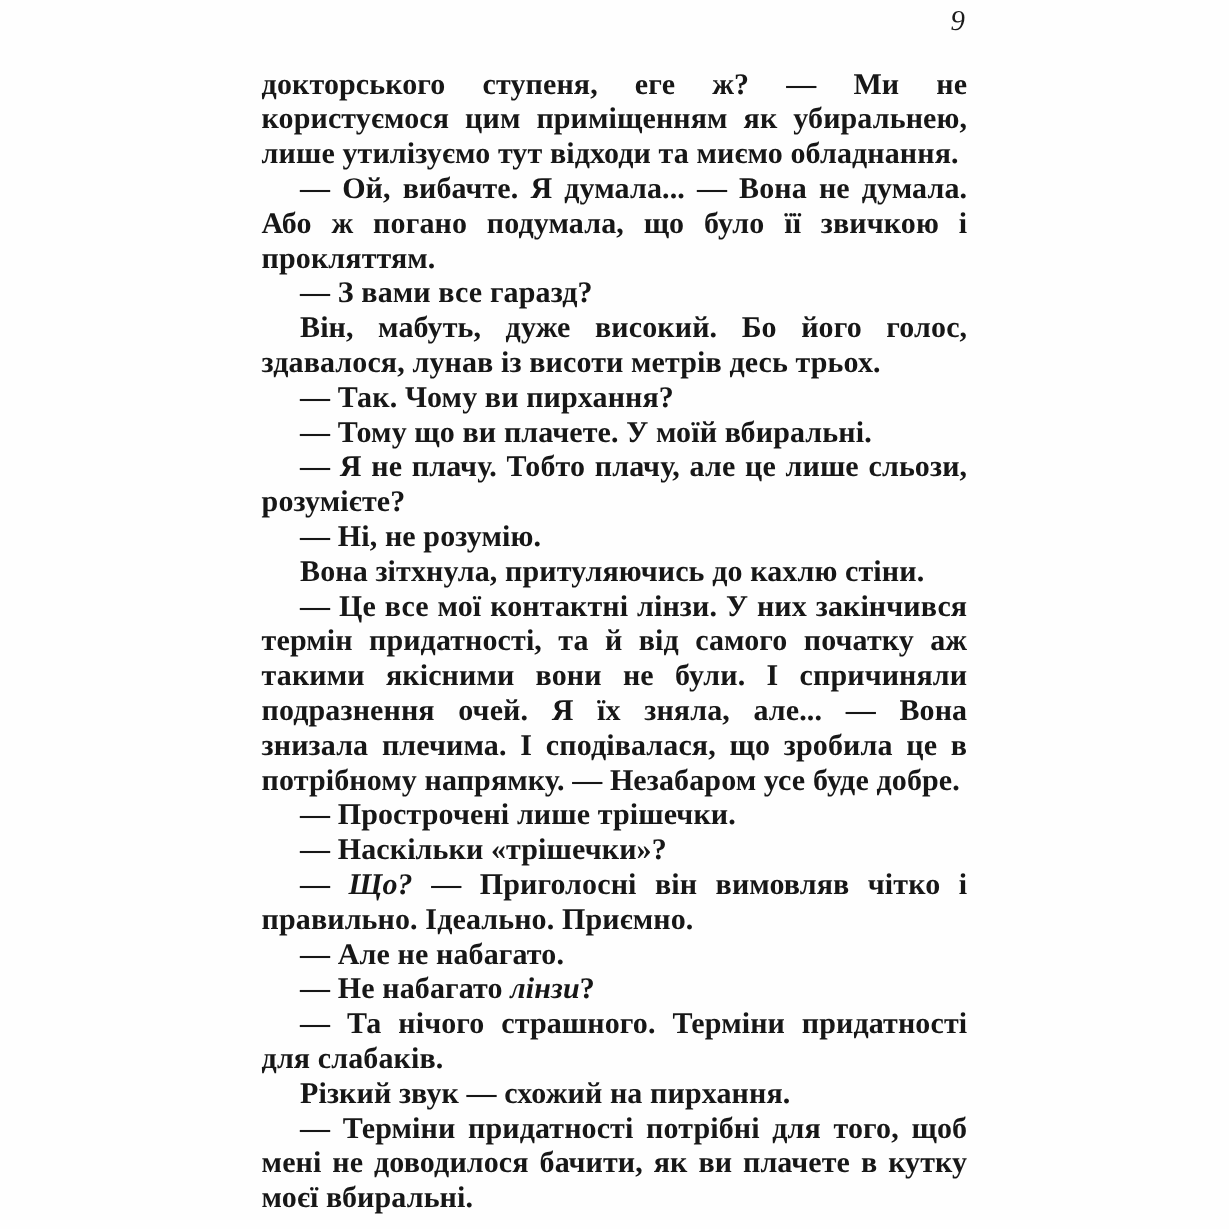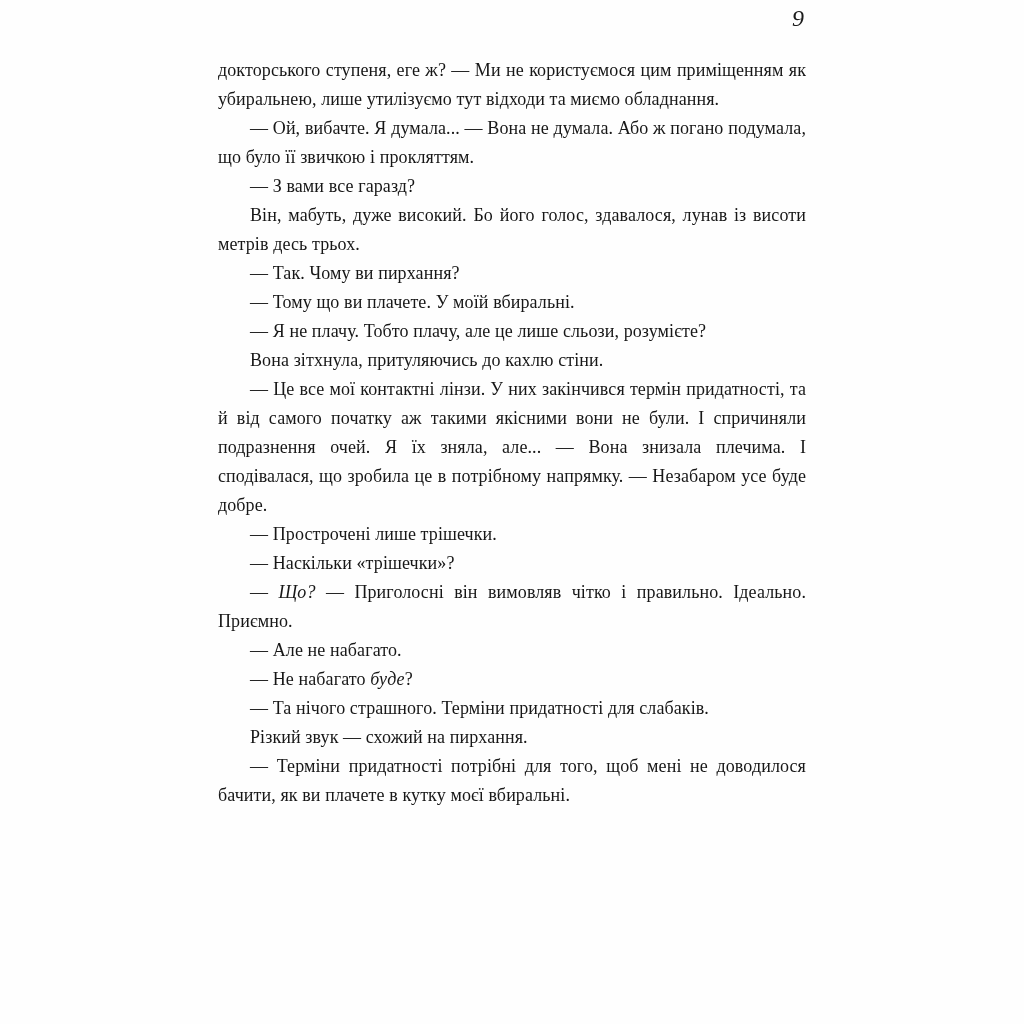--- a/index.html
+++ b/index.html
@@ -25,25 +25,26 @@
     font-style: italic;
     font-size: 24px;
     line-height: 24px;
     color: #1b1b1b;
     margin-top: 6px;
     padding-right: 2px;
   }
   .text-block {
     margin-top: 26px;
     font-family: "Liberation Serif", "DejaVu Serif", serif;
-    font-size: 18px;
+    font-size: 25px;
     line-height: 29px;
     color: #171717;
     text-align: justify;
     letter-spacing: 0.1px;
+    font-weight: bold;
   }
   .para {
     margin: 0;
     text-indent: 32px;
   }
   .para.no-indent {
     text-indent: 0;
   }
   .italic {
     font-style: italic;
@@ -55,24 +56,25 @@
 <div class="page">
   <div class="page-number">9</div>
   <div class="text-block">
       <p class="para no-indent"><span>докторського ступеня, еге ж? — Ми не користуємося цим приміщенням як убиральнею, лише утилізуємо тут відходи та миємо обладнання.</span></p>
       <p class="para"><span>— Ой, вибачте. Я думала... — Вона не думала. Або ж погано подумала, що було її звичкою і прокляттям.</span></p>
       <p class="para"><span>— З вами все гаразд?</span></p>
       <p class="para"><span>Він, мабуть, дуже високий. Бо його голос, здавалося, лунав із висоти метрів десь трьох.</span></p>
       <p class="para"><span>— Так. Чому ви пирхання?</span></p>
       <p class="para"><span>— Тому що ви плачете. У моїй вбиральні.</span></p>
       <p class="para"><span>— Я не плачу. Тобто плачу, але це лише сльози, розумієте?</span></p>
+      <p class="para"><span>— Ні, не розумію.</span></p>
       <p class="para"><span>Вона зітхнула, притуляючись до кахлю стіни.</span></p>
       <p class="para"><span>— Це все мої контактні лінзи. У них закінчився термін придатності, та й від самого початку аж такими якісними вони не були. І спричиняли подразнення очей. Я їх зняла, але... — Вона знизала плечима. І сподівалася, що зробила це в потрібному напрямку. — Незабаром усе буде добре.</span></p>
       <p class="para"><span>— Прострочені лише трішечки.</span></p>
       <p class="para"><span>— Наскільки «трішечки»?</span></p>
       <p class="para"><span>— </span><span class="italic">Що?</span><span> — Приголосні він вимовляв чітко і правильно. Ідеально. Приємно.</span></p>
       <p class="para"><span>— Але не набагато.</span></p>
-      <p class="para"><span>— Не набагато </span><span class="italic">буде</span><span>?</span></p>
+      <p class="para"><span>— Не набагато </span><span class="italic">лінзи</span><span>?</span></p>
       <p class="para"><span>— Та нічого страшного. Терміни придатності для слабаків.</span></p>
       <p class="para"><span>Різкий звук — схожий на пирхання.</span></p>
       <p class="para"><span>— Терміни придатності потрібні для того, щоб мені не доводилося бачити, як ви плачете в кутку моєї вбиральні.</span></p>
     </div>
 </div>
 
 </body></html>

